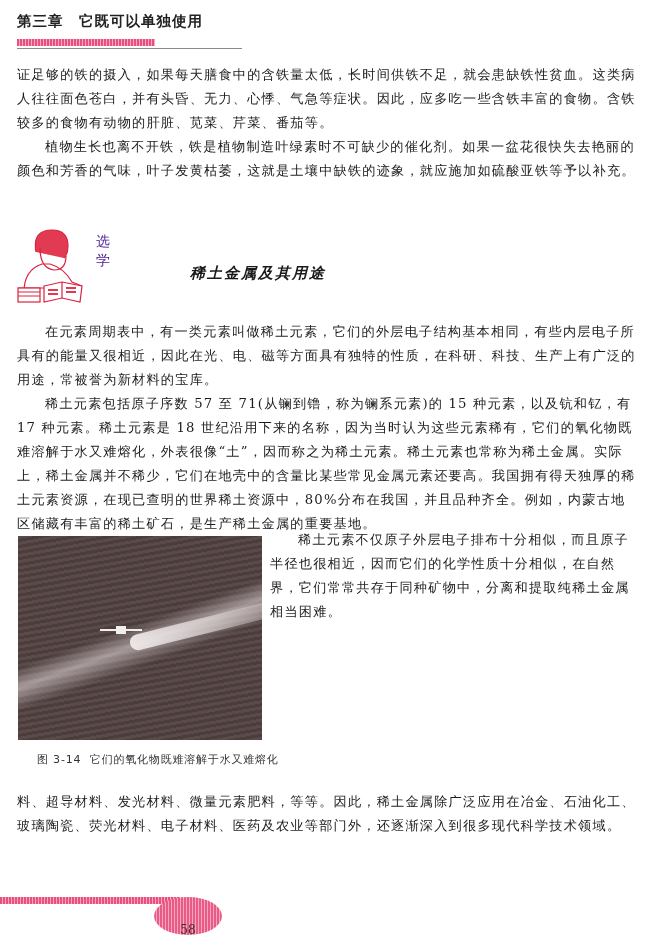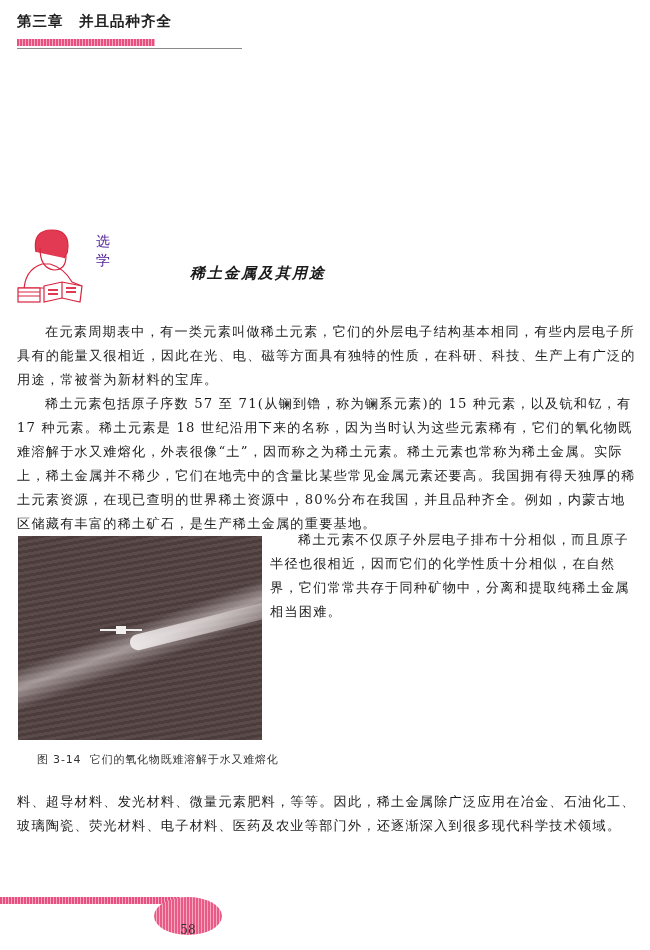--- a/index.html
+++ b/index.html
@@ -41,26 +41,28 @@
                 background: repeating-linear-gradient(90deg, #e8507f 0 2px, #f7a9c2 2px 3px); }
   .footer-oval { position: absolute; left: 154px; top: 897px; width: 68px; height: 38px; border-radius: 50%;
                  background: repeating-linear-gradient(90deg, #ea5a86 0 2px, #f6a7c0 2px 3px);
                  display: flex; align-items: center; justify-content: center; }
   .page-number { font-size: 12px; color: #333; font-family: "DejaVu Serif", serif; margin-top: 28px; }
 </style>
 </head>
 <body>
 
 <div>
-  <div class="header-title">第三章　并且品种齐全</div>
+  <div class="header-title">第三章　它既可以单独使用</div>
   <div class="header-bar"></div>
   <div class="header-rule"></div>
 </div>
 
 <div class="text block1">
+  <p class="p">证足够的铁的摄入，如果每天膳食中的含铁量太低，长时间供铁不足，就会患缺铁性贫血。这类病人往往面色苍白，并有头昏、无力、心悸、气急等症状。因此，应多吃一些含铁丰富的食物。含铁较多的食物有动物的肝脏、苋菜、芹菜、番茄等。</p>
+  <p class="p indent">植物生长也离不开铁，铁是植物制造叶绿素时不可缺少的催化剂。如果一盆花很快失去艳丽的颜色和芳香的气味，叶子发黄枯萎，这就是土壤中缺铁的迹象，就应施加如硫酸亚铁等予以补充。</p>
 </div>
 
 <div class="illus">
   <svg width="80" height="84" viewBox="0 0 80 84">
     <g fill="none" stroke="#d9243f" stroke-width="1.2">
       <path d="M22 30 q-4 -22 16 -22 q16 0 16 16 q0 8 -4 12" fill="#e23a52" stroke="#d9243f"></path>
       <path d="M26 26 q0 20 14 22 q12 0 12 -14"></path>
       <path d="M10 70 q0 -22 18 -28 l8 0 q14 4 22 18 l10 4"></path>
       <path d="M4 66 h60"></path>
       <rect x="4" y="66" width="22" height="14" fill="#fff"></rect>

